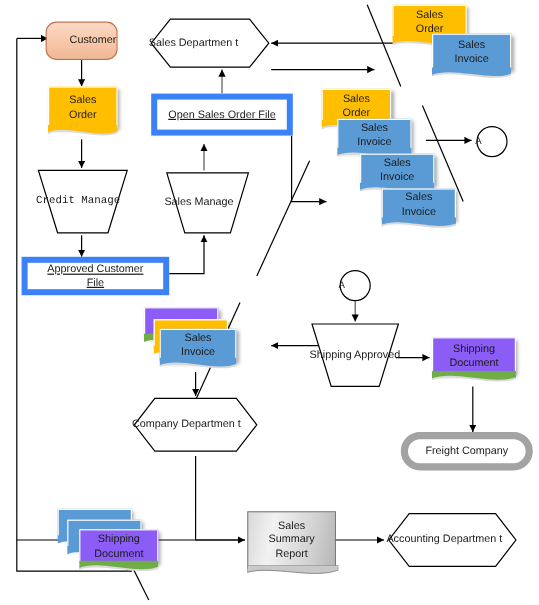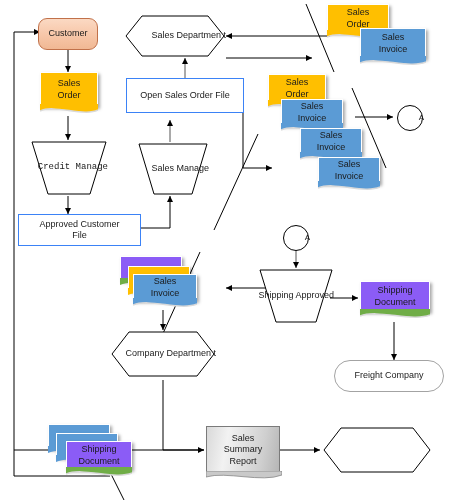--- a/index.html
+++ b/index.html
@@ -7,45 +7,45 @@
   #stage{position:relative;width:449px;height:504px;background:#fff;}
   svg.lines{position:absolute;left:0;top:0;width:449px;height:504px;pointer-events:none;}
 
   .node{position:absolute;box-sizing:border-box;display:flex;align-items:center;
         justify-content:center;text-align:center;color:#1a1a1a;}
   .lbl{display:block;line-height:1.25;white-space:pre-line;}
 
   
   .terminator{border:1px solid #c1714a;border-radius:9px;
     background:linear-gradient(180deg,#fbd9c3 0%,#f7c6a8 55%,#f0b894 100%);
-    font-size:9px;}
+    font-size:9px;justify-content:flex-end;}
 
   
-  .process{border:1px solid #3b82f6;background:#fff;font-size:9px;}
+  .process{border:5px solid #3b82f6;background:#fff;font-size:9px;text-decoration:underline;}
 
   
   .report{border:1px solid #7a7a7a;
     background:linear-gradient(100deg,#d9d9d9 0%,#f2f2f2 28%,#cfcfcf 75%,#b5b5b5 100%);
     font-size:9px;}
   .report .wave{position:absolute;left:-1px;right:-1px;bottom:-9px;height:11px;}
 
   
   .doc{font-size:9px;}
   .doc .body{position:absolute;left:0;top:0;right:0;bottom:9px;
     border:1px solid #ffffff;box-sizing:border-box;
     display:flex;align-items:center;justify-content:center;
     box-shadow:2px 2px 3px rgba(0,0,0,.35);}
   .doc .wave{position:absolute;left:0;right:0;bottom:0;height:12px;}
   .doc.orange .body{background:#ffbf00;}
   .doc.blue   .body{background:#5b9bd5;}
   .doc.green  .body{background:#8b5cf6;}
 
   .hex, .trap, .conn{font-size:9px;}
   .hex svg,.trap svg,.conn svg{position:absolute;left:0;top:0;}
-  .shapetext{position:relative;z-index:2;width:100%;text-align:right;line-height:1.25;}
+  .shapetext{position:relative;z-index:2;width:100%;text-align:left;line-height:1.25;}
   .trap .shapetext{font-size:9px;}
   .conn .shapetext{font-size:8px;}
 </style>
 </head>
 <body>
 
 <div id="stage">
 
   <svg class="lines" viewBox="0 0 449 504">
     <defs>
@@ -277,21 +277,21 @@
     <div class="body">
         <span class="lbl">Shipping
 Document</span>
       </div>
     <svg class="wave" viewBox="0 0 70 12" preserveAspectRatio="none">
       <path d="M0,0 L70,0 L70,6 C52,13 18,0 0,7 Z" fill="#70ad47"></path>
       <path d="M0,7 C18,0 52,13 70,6" stroke="#d9d9d9" stroke-width="1.5" fill="none"></path>
     </svg>
   </div>
 
-  <div class="node" style="left:334px;top:360px;width:110px;height:32px;border:1px solid #a3a3a3;border-radius:16px;background:#fff;font-size:9px;">
+  <div class="node" style="left:334px;top:360px;width:110px;height:32px;border:6px solid #a3a3a3;border-radius:16px;background:#fff;font-size:9px;">
     <span class="lbl">Freight Company</span>
   </div>
 
   <div class="node doc blue" style="left:48px;top:424px;width:62px;height:34px;">
     <div class="body"></div>
     <svg class="wave" viewBox="0 0 62 12" preserveAspectRatio="none">
       <path d="M0,0 L62,0 L62,6 C46,13 16,0 0,7 Z" fill="#5b9bd5"></path>
     </svg>
   </div>
   <div class="node doc blue" style="left:56px;top:433px;width:62px;height:34px;">
@@ -317,15 +317,18 @@
 Report</span>
     <svg class="wave" viewBox="0 0 76 11" preserveAspectRatio="none">
       <path d="M0,0 L76,0 L76,4 C56,12 20,0 0,6 Z" fill="#c9c9c9" stroke="#7a7a7a" stroke-width="0.7"></path>
     </svg>
   </div>
 
   <div class="node hex" style="left:322px;top:426px;width:110px;height:48px;">
     <svg width="110" height="48" viewBox="0 0 110 48">
       <path d="M19,2 L91,2 L108,24 L91,46 L19,46 L2,24 Z" fill="#fff" stroke="#000" stroke-width="1"></path>
     </svg>
+    <span class="shapetext">Accounting
+Departmen
+t</span>
   </div>
 
 </div>
 
 </body></html>

